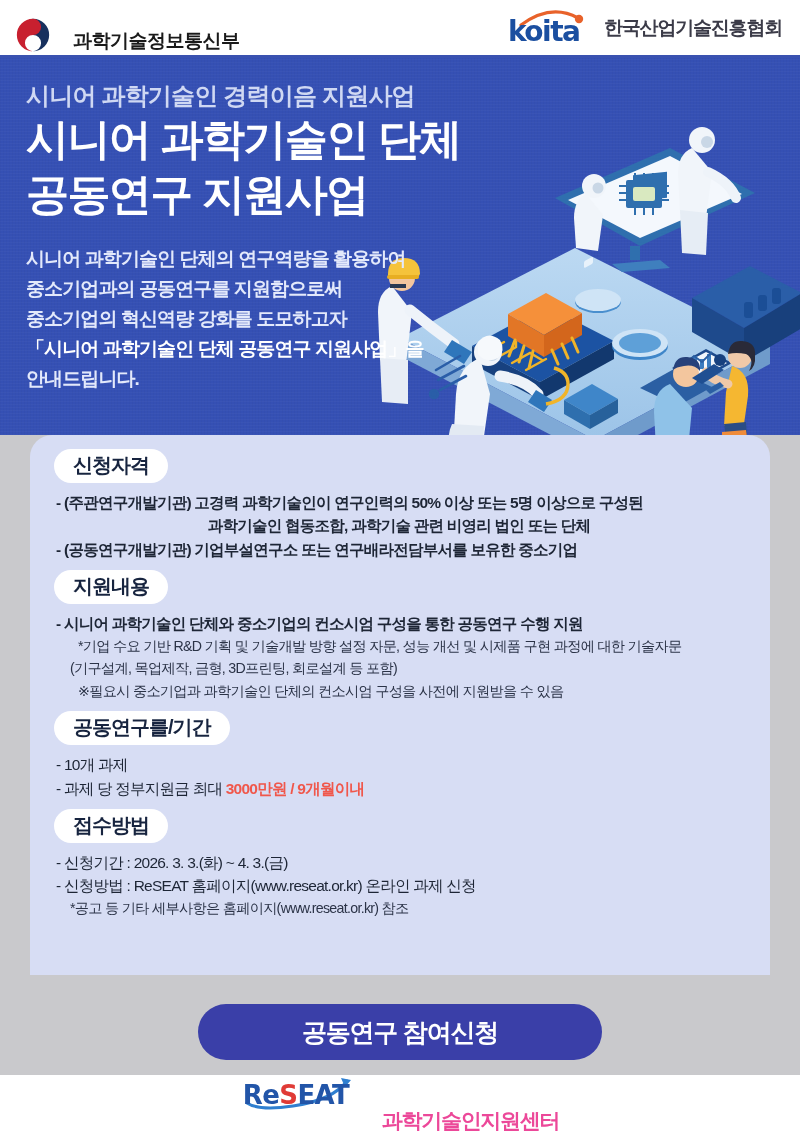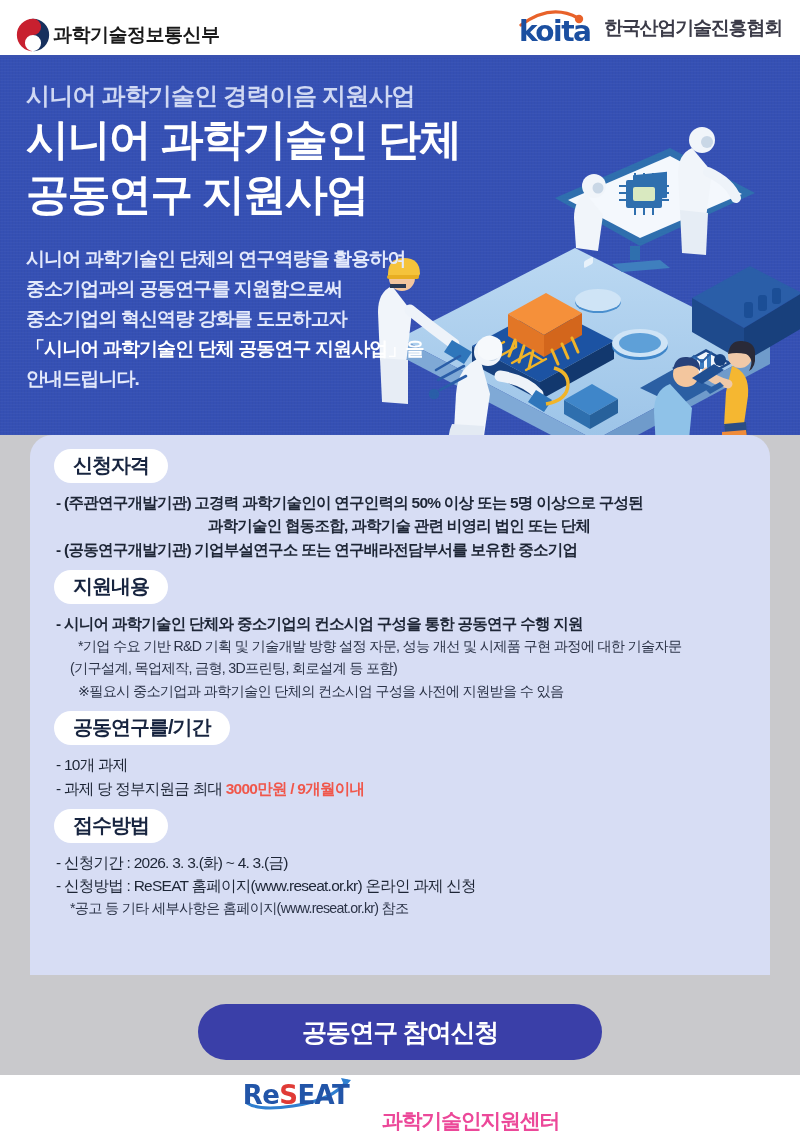--- a/index.html
+++ b/index.html
@@ -23,21 +23,21 @@
   .header {
     position: relative;
     height: 55px;
     background: #ffffff;
     display: flex;
     align-items: center;
     justify-content: space-between;
     padding: 0 18px 0 14px;
   }
 
-  .logo-group { display: flex; align-items: center; gap: 1px; margin-top: 14px; }
+  .logo-group { display: flex; align-items: flex-end; gap: 21px; margin-top: 14px; }
 
   .taeguk {
     width: 38px; height: 38px; position: relative; flex: 0 0 auto;
   }
   .taeguk svg { display: block; }
 
   .ministry-name {
     font-size: 19px;
     font-weight: bold;
     color: #1a1a1a;
@@ -47,21 +47,21 @@
 
   .koita-group { display: flex; align-items: center; gap: 8px; }
 
   .koita-mark {
     position: relative;
     width: 92px; height: 42px;
     flex: 0 0 auto;
   }
   .koita-word {
     position: absolute;
-    left: 15px; bottom: 1px;
+    left: 4px; bottom: 1px;
     font-size: 28px;
     font-weight: bold;
     color: #1b4fa0;
     letter-spacing: -1.5px;
     font-family: "DejaVu Sans", sans-serif;
   }
   .koita-arc { position: absolute; left: 14px; top: 0; }
 
   .koita-name {
     font-size: 19px;

